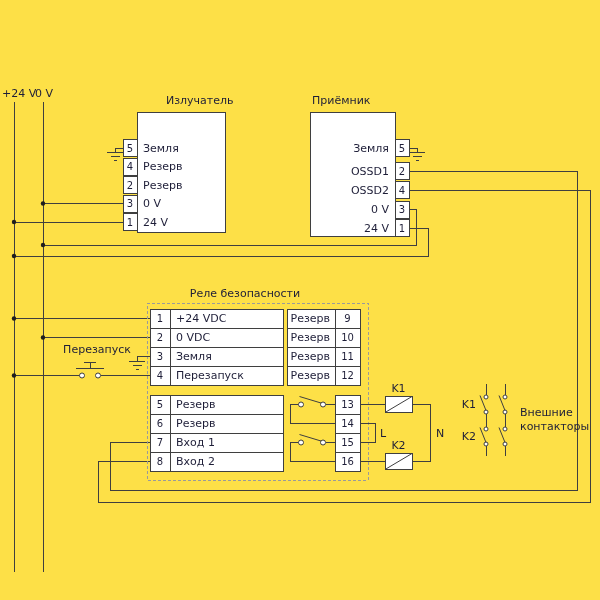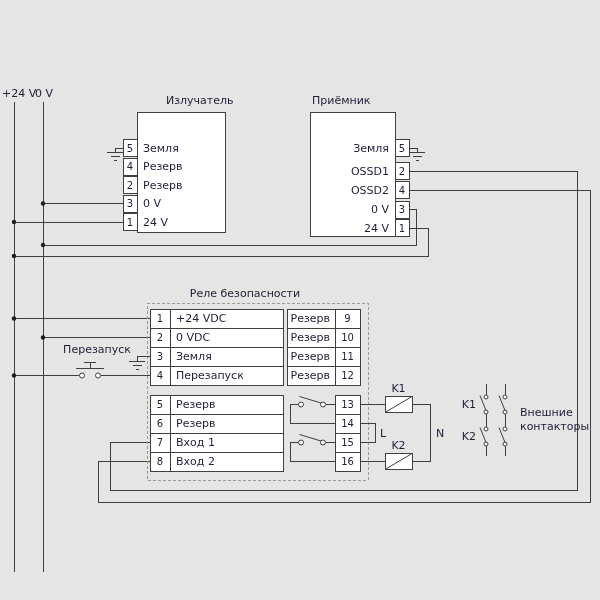--- a/index.html
+++ b/index.html
@@ -1,16 +1,16 @@
 <!DOCTYPE html>
 <html><head>
 <meta charset="utf-8">
 <style>
   html,body{margin:0;padding:0;background:#ffffff;}
-  .diagram{position:relative;width:600px;height:600px;background:#e5e5e5;
+  .diagram{position:relative;width:600px;height:600px;background:#fde047;
            font-family:"DejaVu Sans","Liberation Sans",sans-serif;}
   svg{display:block;}
   svg text{font-size:11px;fill:#1e1e38;}
   svg text.pin{font-size:10px;}
   .wire{stroke:#3f3f3f;stroke-width:1;fill:none;shape-rendering:crispEdges;}
   .cell{stroke:#3f3f3f;stroke-width:1;fill:#ffffff;shape-rendering:crispEdges;}
   .divider{stroke:#3f3f3f;stroke-width:1;fill:none;shape-rendering:crispEdges;}
   .dashed{stroke:#9a9a9a;stroke-width:1;fill:none;stroke-dasharray:3 2;shape-rendering:crispEdges;}
   .dot{fill:#1e1e1e;stroke:none;}
   .contact-circle{fill:#ffffff;stroke:#3f3f3f;stroke-width:1;}

